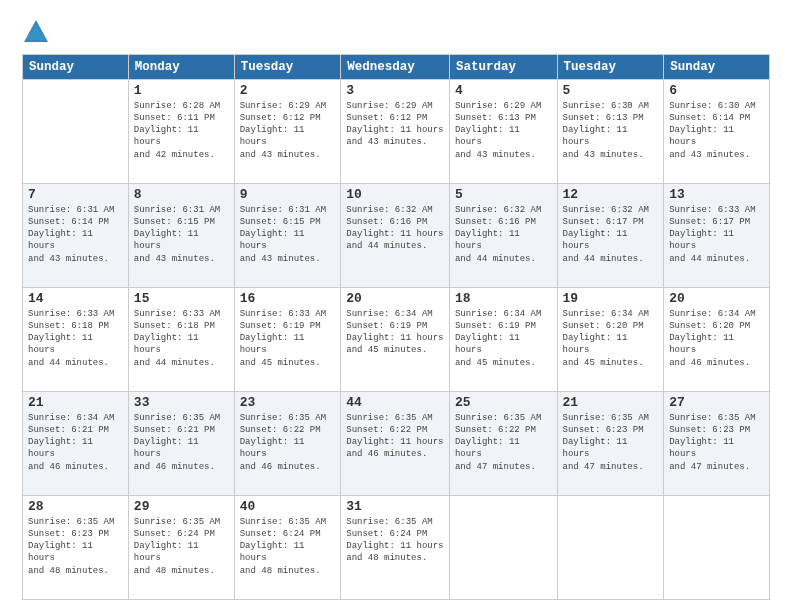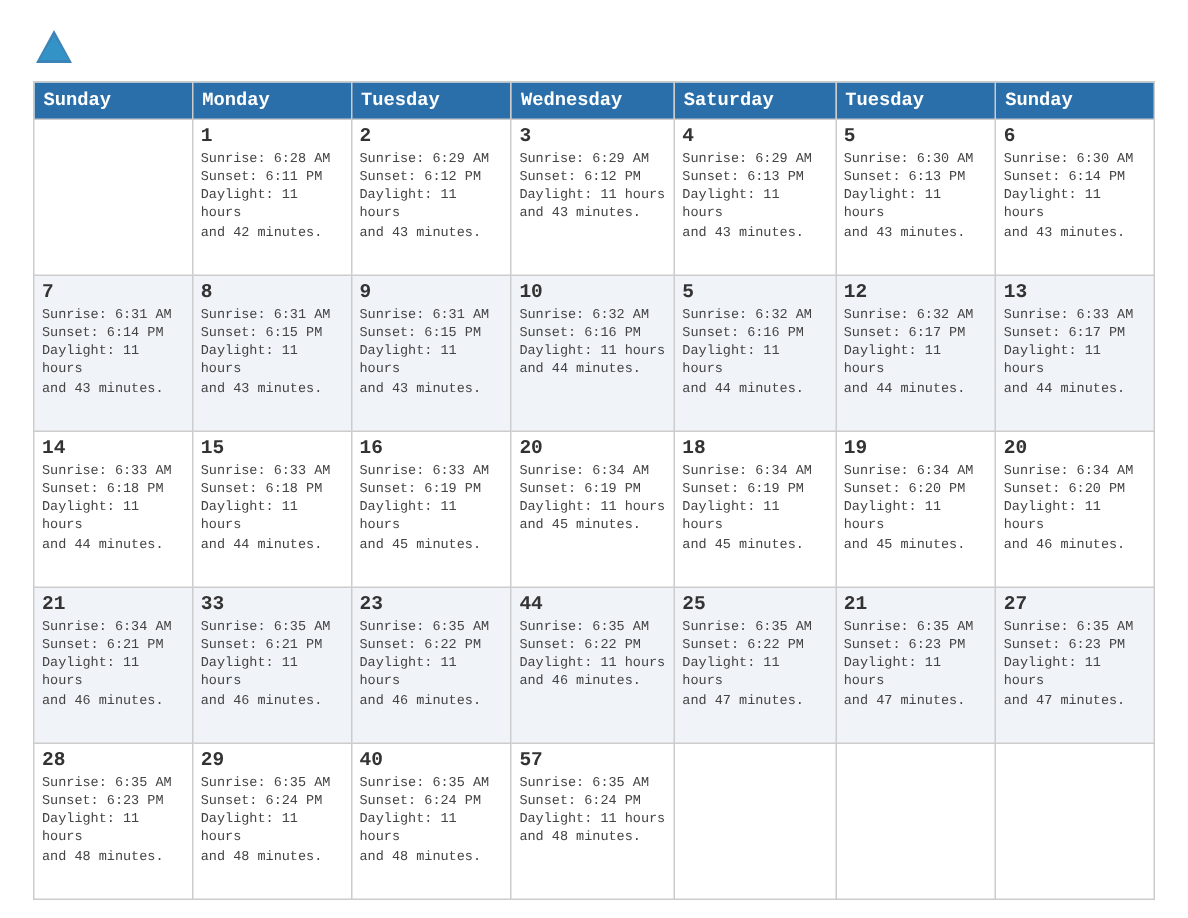--- a/index.html
+++ b/index.html
@@ -356,21 +356,21 @@
 and 48 minutes.</div>
           </td>
           <td class="row-white">
             <span class="day-number">40</span>
             <div class="day-info" style="white-space: pre-line;">Sunrise: 6:35 AM
 Sunset: 6:24 PM
 Daylight: 11 hours
 and 48 minutes.</div>
           </td>
           <td class="row-white">
-            <span class="day-number">57</span>
+            <span class="day-number">31</span>
             <div class="day-info" style="white-space: pre-line;">Sunrise: 6:35 AM
 Sunset: 6:24 PM
 Daylight: 11 hours
 and 48 minutes.</div>
           </td>
           <td class="row-white empty-cell"></td>
           <td class="row-white empty-cell"></td>
           <td class="row-white empty-cell"></td>
         </tr>
       </tbody>

